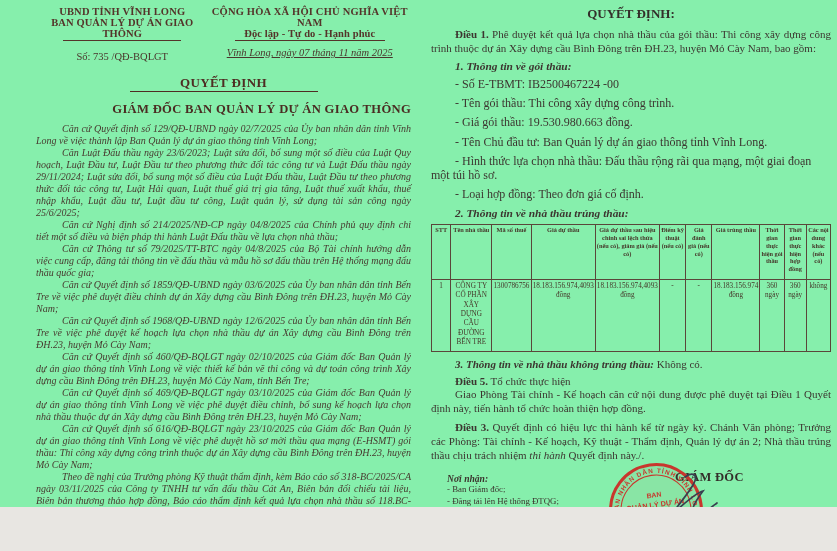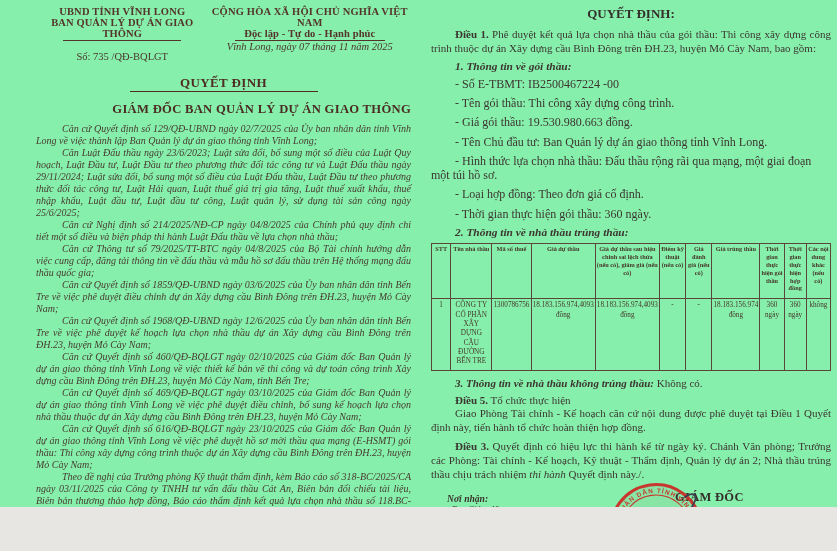--- a/index.html
+++ b/index.html
@@ -13,21 +13,21 @@
 
   
   .hdr{display:flex;}
   .hdr-l{width:46%; text-align:center; color:#54342a;}
   .hdr-r{width:54%; text-align:center; color:#54342a;}
   .hdr-line1{font-size:10.5px; font-weight:bold; letter-spacing:.2px;}
   .hdr-line2{font-size:10.5px; font-weight:bold; letter-spacing:.1px;}
   .u-short{border-bottom:1px solid #54342a; width:118px; margin:1px auto 0;}
   .u-short2{border-bottom:1px solid #54342a; width:150px; margin:1px auto 0;}
   .doc-number{font-size:10.5px; margin-top:10px; text-align:center; color:#4a362c;}
-  .dateline{font-size:10.5px; font-style:italic; margin-top:0; text-align:center; color:#4a362c;}
+  .dateline{font-size:10.5px; font-style:italic; margin-top:6px; text-align:center; color:#4a362c;text-decoration:underline;}
 
   .title-block{text-align:center; margin-top:13px; color:#4e2c22;}
   .title-main{font-size:13px; font-weight:bold; letter-spacing:.4px;}
   .title-sub{font-size:10.8px; font-weight:bold; max-width:352px; margin:2px auto 0; line-height:1.25;}
   .u-title{border-bottom:1px solid #4e2c22; width:188px; margin:0 auto;}
   .authority{font-size:12.6px; font-weight:bold; letter-spacing:.3px; margin-top:10px; color:#4a2c22;text-align:right;}
 
   .recitals{margin-top:6px;}
   .recitals p{
     margin:0; font-size:10px; line-height:1.2; font-style:italic;
@@ -114,21 +114,20 @@
 
     <div class="sec-head">1. Thông tin về gói thầu:</div>
 
     <div>
       <div class="pkg-item">- Số E-TBMT: IB2500467224 -00</div>
       <div class="pkg-item">- Tên gói thầu: Thi công xây dựng công trình.</div>
       <div class="pkg-item">- Giá gói thầu: 19.530.980.663 đồng.</div>
       <div class="pkg-item">- Tên Chủ đầu tư: Ban Quản lý dự án giao thông tỉnh Vĩnh Long.</div>
       <div class="pkg-item">- Hình thức lựa chọn nhà thầu: Đấu thầu rộng rãi qua mạng, một giai đoạn một túi hồ sơ.</div>
       <div class="pkg-item">- Loại hợp đồng: Theo đơn giá cố định.</div>
-      <div class="pkg-item">- Thời gian thực hiện gói thầu: 360 ngày.</div>
     </div>
 
     <div class="sec-head">2. Thông tin về nhà thầu trúng thầu:</div>
 
     <table class="bid">
       <colgroup>
         <col style="width:4.9%">
           <col style="width:10.4%">
           <col style="width:9.9%">
           <col style="width:15.8%">

